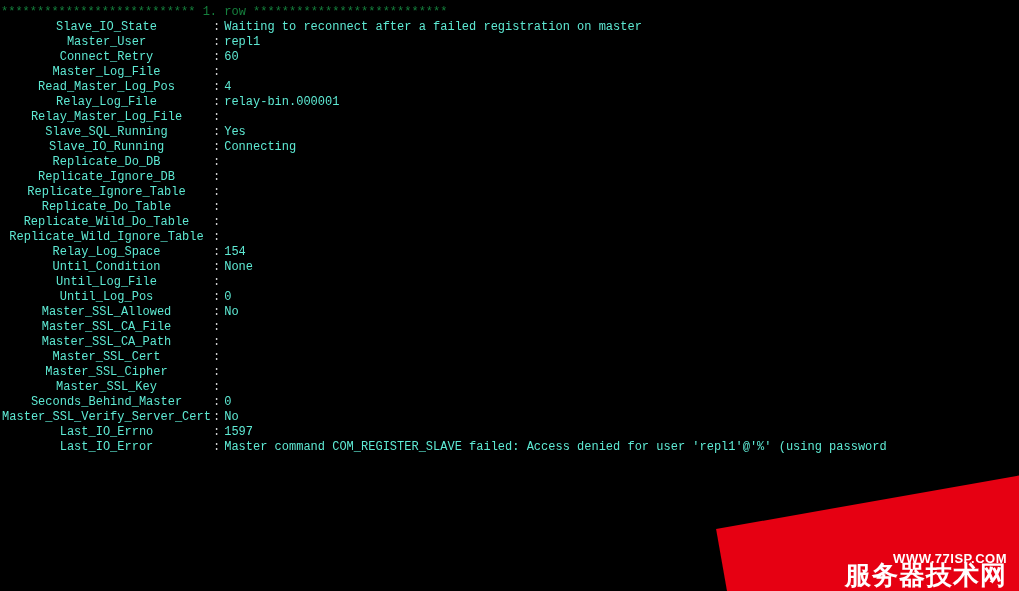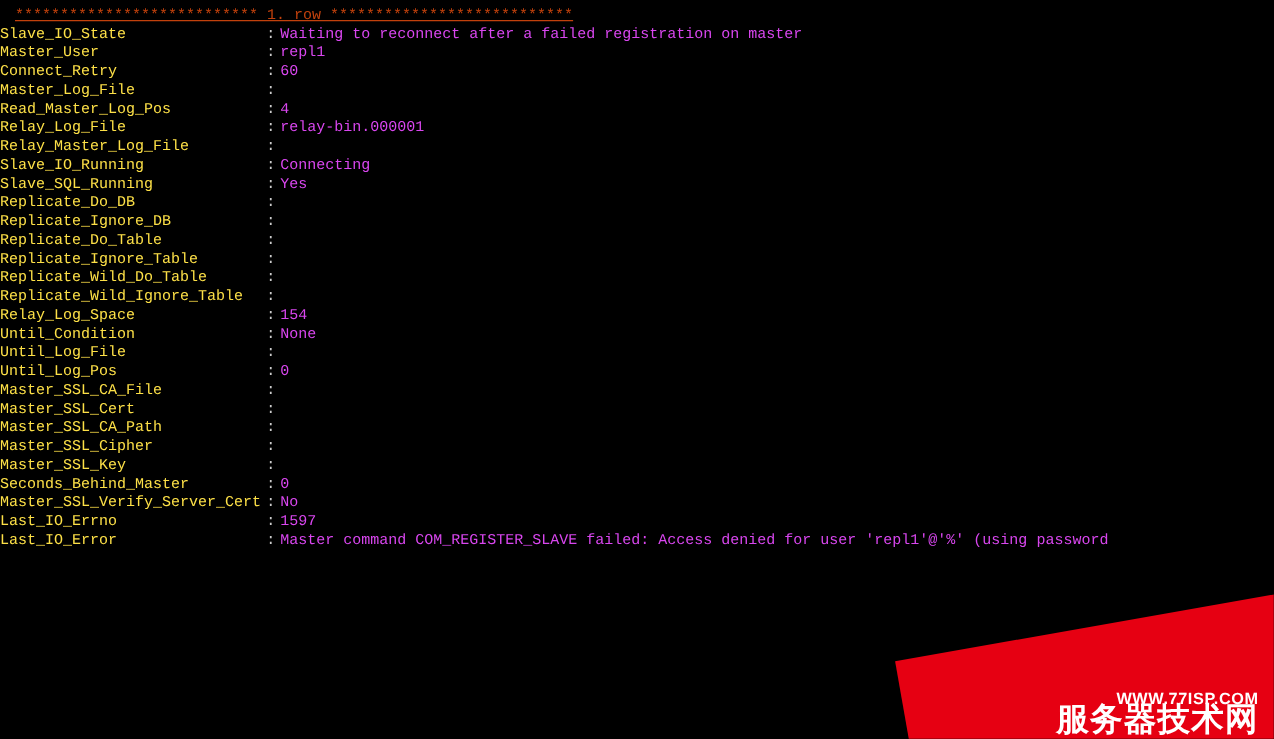--- a/index.html
+++ b/index.html
@@ -13,39 +13,38 @@
       font-family: "Consolas", "Monaco", "Courier New", monospace;
       font-size: 12px;
       line-height: 15px;
       padding: 5px 0;
       width: 1019px;
       height: 591px;
       overflow: hidden;
       position: relative;
     }
     .row-header {
-      color: #c2410c;
-      padding-left: 12px;
-      text-decoration: underline;
+      color: #15803d;
+      padding-left: 1px;
     }
     .status-line {
       white-space: pre;
       color: #cccccc;
     }
     .label {
       display: inline-block;
       width: 213px;
-      text-align: left;
-      color: #fde047;
+      text-align: center;
+      color: #5eead4;
     }
     .colon {
       color: #cccccc;
     }
     .value {
-      color: #d946ef;
+      color: #5eead4;
       padding-left: 4px;
       text-align: center;
     }
     .watermark-container {
       position: absolute;
       bottom: 0;
       right: 0;
       width: 260px;
       height: 90px;
       pointer-events: none;
@@ -86,35 +85,36 @@
 
 <div id="terminal-output">
     <div class="row-header">*************************** 1. row ***************************</div>
     <div class="status-line"><span class="label">Slave_IO_State</span><span class="colon">:</span><span class="value">Waiting to reconnect after a failed registration on master</span></div>
     <div class="status-line"><span class="label">Master_User</span><span class="colon">:</span><span class="value">repl1</span></div>
     <div class="status-line"><span class="label">Connect_Retry</span><span class="colon">:</span><span class="value">60</span></div>
     <div class="status-line"><span class="label">Master_Log_File</span><span class="colon">:</span><span class="value"></span></div>
     <div class="status-line"><span class="label">Read_Master_Log_Pos</span><span class="colon">:</span><span class="value">4</span></div>
     <div class="status-line"><span class="label">Relay_Log_File</span><span class="colon">:</span><span class="value">relay-bin.000001</span></div>
     <div class="status-line"><span class="label">Relay_Master_Log_File</span><span class="colon">:</span><span class="value"></span></div>
+    <div class="status-line"><span class="label">Slave_SQL_Running</span><span class="colon">:</span><span class="value">Yes</span></div>
     <div class="status-line"><span class="label">Slave_IO_Running</span><span class="colon">:</span><span class="value">Connecting</span></div>
-    <div class="status-line"><span class="label">Slave_SQL_Running</span><span class="colon">:</span><span class="value">Yes</span></div>
     <div class="status-line"><span class="label">Replicate_Do_DB</span><span class="colon">:</span><span class="value"></span></div>
     <div class="status-line"><span class="label">Replicate_Ignore_DB</span><span class="colon">:</span><span class="value"></span></div>
+    <div class="status-line"><span class="label">Replicate_Ignore_Table</span><span class="colon">:</span><span class="value"></span></div>
     <div class="status-line"><span class="label">Replicate_Do_Table</span><span class="colon">:</span><span class="value"></span></div>
-    <div class="status-line"><span class="label">Replicate_Ignore_Table</span><span class="colon">:</span><span class="value"></span></div>
     <div class="status-line"><span class="label">Replicate_Wild_Do_Table</span><span class="colon">:</span><span class="value"></span></div>
     <div class="status-line"><span class="label">Replicate_Wild_Ignore_Table</span><span class="colon">:</span><span class="value"></span></div>
     <div class="status-line"><span class="label">Relay_Log_Space</span><span class="colon">:</span><span class="value">154</span></div>
     <div class="status-line"><span class="label">Until_Condition</span><span class="colon">:</span><span class="value">None</span></div>
     <div class="status-line"><span class="label">Until_Log_File</span><span class="colon">:</span><span class="value"></span></div>
     <div class="status-line"><span class="label">Until_Log_Pos</span><span class="colon">:</span><span class="value">0</span></div>
+    <div class="status-line"><span class="label">Master_SSL_Allowed</span><span class="colon">:</span><span class="value">No</span></div>
     <div class="status-line"><span class="label">Master_SSL_CA_File</span><span class="colon">:</span><span class="value"></span></div>
+    <div class="status-line"><span class="label">Master_SSL_CA_Path</span><span class="colon">:</span><span class="value"></span></div>
     <div class="status-line"><span class="label">Master_SSL_Cert</span><span class="colon">:</span><span class="value"></span></div>
-    <div class="status-line"><span class="label">Master_SSL_CA_Path</span><span class="colon">:</span><span class="value"></span></div>
     <div class="status-line"><span class="label">Master_SSL_Cipher</span><span class="colon">:</span><span class="value"></span></div>
     <div class="status-line"><span class="label">Master_SSL_Key</span><span class="colon">:</span><span class="value"></span></div>
     <div class="status-line"><span class="label">Seconds_Behind_Master</span><span class="colon">:</span><span class="value">0</span></div>
     <div class="status-line"><span class="label">Master_SSL_Verify_Server_Cert</span><span class="colon">:</span><span class="value">No</span></div>
     <div class="status-line"><span class="label">Last_IO_Errno</span><span class="colon">:</span><span class="value">1597</span></div>
     <div class="status-line"><span class="label">Last_IO_Error</span><span class="colon">:</span><span class="value">Master command COM_REGISTER_SLAVE failed: Access denied for user 'repl1'@'%' (using password</span></div>
   </div>
 
 <div class="watermark-container">
   <div class="watermark-bg"></div>

